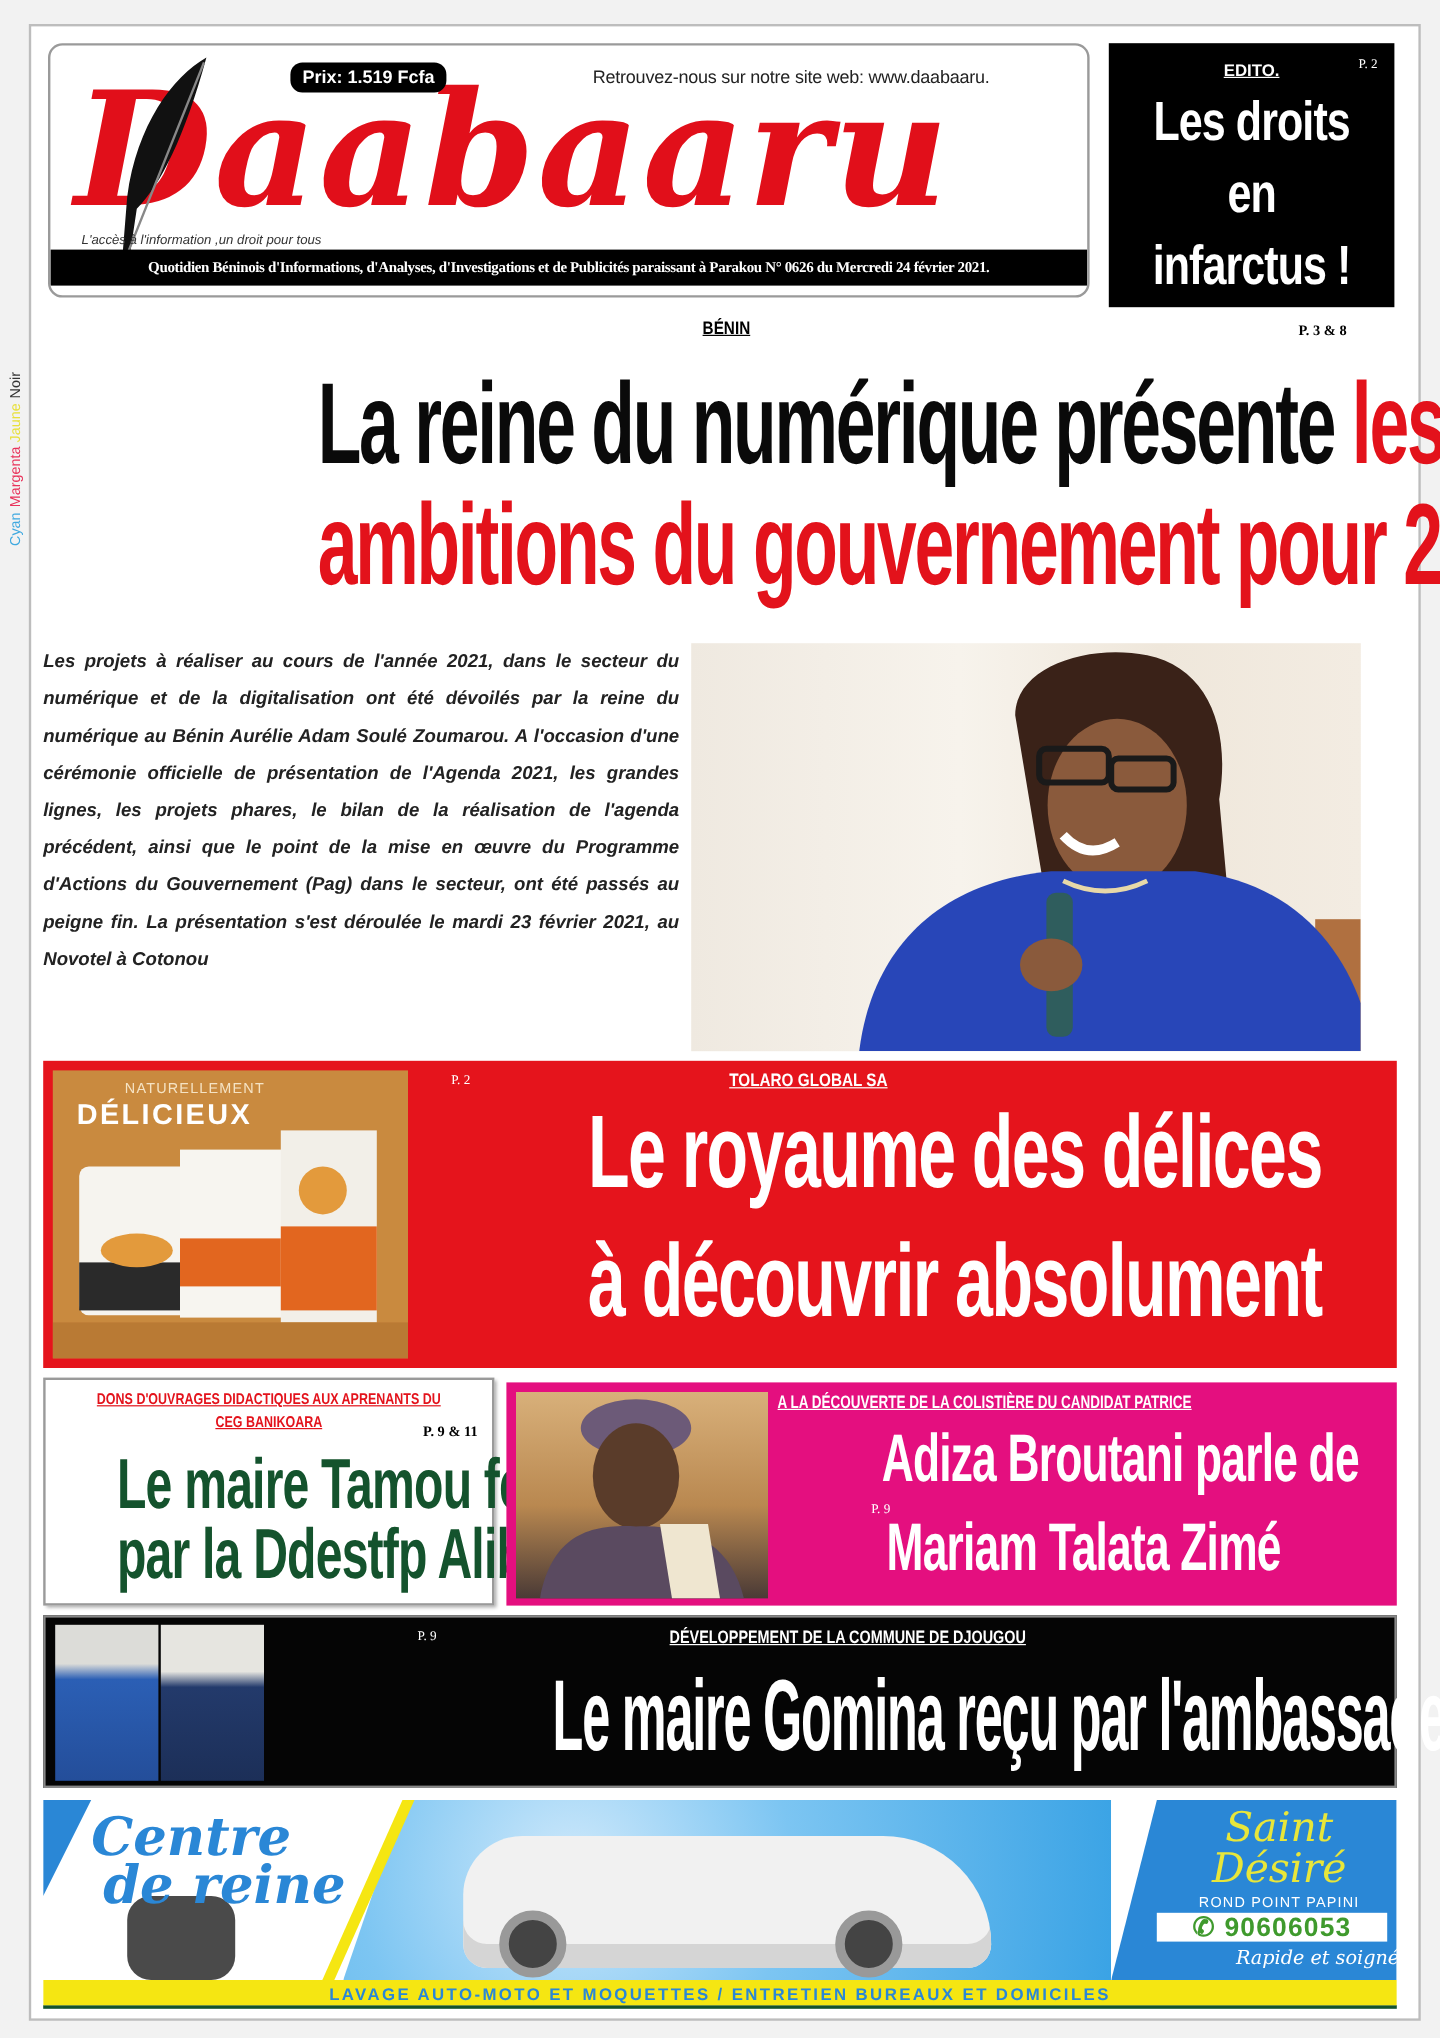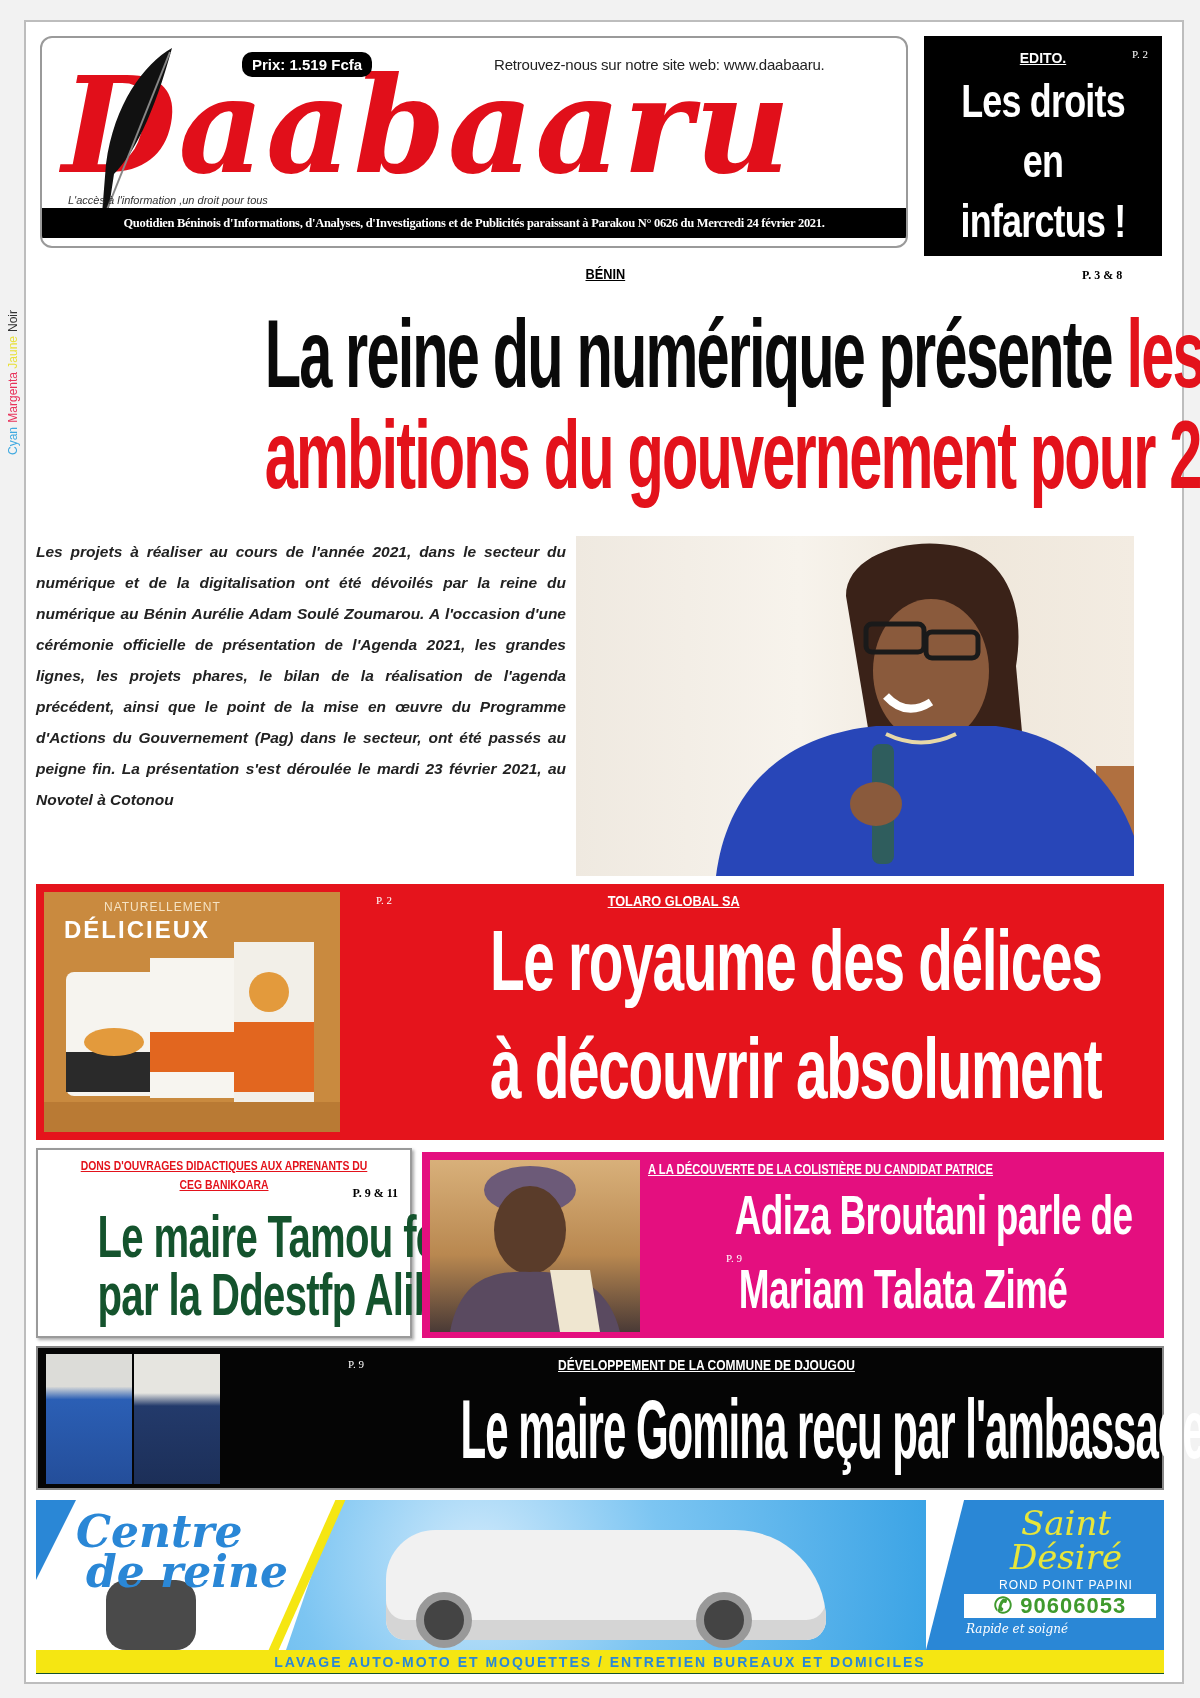--- a/index.html
+++ b/index.html
@@ -161,21 +161,21 @@
   }
   .gomina .title {
     position: absolute; left: 190px; top: 26px; width: 930px; text-align: center; color: #fff;
     font-family: "Liberation Sans Narrow", "Liberation Sans", sans-serif; font-weight: bold;
     font-size: 84px; line-height: 110px; letter-spacing: -2px;
   }
   .gomina .title span { display: block; transform: scaleX(0.5); white-space: nowrap; }
   
   .lavage {
     position: absolute; left: 36px; top: 1500px; width: 1128px; height: 174px; background: #fff;
-    border-bottom: 1px solid #14532d; overflow: hidden;
+    border-bottom: 3px solid #14532d; overflow: hidden;
   }
   .lavage .tri { position: absolute; left: 0; top: 0; width: 0; height: 0;
     border-top: 80px solid #2a87d6; border-right: 40px solid transparent; }
   .lavage .splash {
     position: absolute; left: 250px; top: 0; width: 640px; height: 150px;
     background: radial-gradient(circle at 30% 40%, #cfe9fb 0%, #7cc5f2 40%, #3aa3e5 100%);
     clip-path: polygon(8% 0, 100% 0, 100% 100%, 0 100%);
   }
   .lavage .stripe { position: absolute; left: 266px; top: 0; width: 10px; height: 150px; background: #f5e612; transform: skewX(-24deg); }
   .lavage .car {
@@ -197,21 +197,21 @@
   }
   .lavage .saint {
     position: absolute; left: 930px; top: 6px; width: 200px; text-align: center;
     font-family: "DejaVu Serif", serif; font-style: italic; color: #e8e63a; font-size: 34px; line-height: 34px;
   }
   .lavage .rond { position: absolute; left: 930px; top: 78px; width: 200px; text-align: center; color: #fff; font-size: 12px; letter-spacing: 1px; }
   .lavage .phone {
     position: absolute; left: 928px; top: 94px; width: 192px; height: 24px; background: #fff;
     color: #3f9a2d; font-weight: bold; font-size: 22px; text-align: center; line-height: 24px; letter-spacing: 1px;
   }
-  .lavage .rapide { position: absolute; left: 930px; top: 122px; width: 200px; text-align: left; font-style: italic; color: #fff; font-size: 12px; font-family: "DejaVu Serif", serif; }
+  .lavage .rapide { position: absolute; left: 930px; top: 122px; width: 200px; text-align: right; font-style: italic; color: #fff; font-size: 16px; font-family: "DejaVu Serif", serif; }
   .lavage .bottom {
     position: absolute; left: 0; right: 0; top: 150px; height: 24px; background: #f5e612;
     color: #2a87d6; font-weight: bold; font-size: 14px; text-align: center; line-height: 24px; letter-spacing: 2px;
   }
 </style>
 </head>
 <body>
 
 <div class="reg-marks">
   <span style="color:#3fa9e0">Cyan</span>

